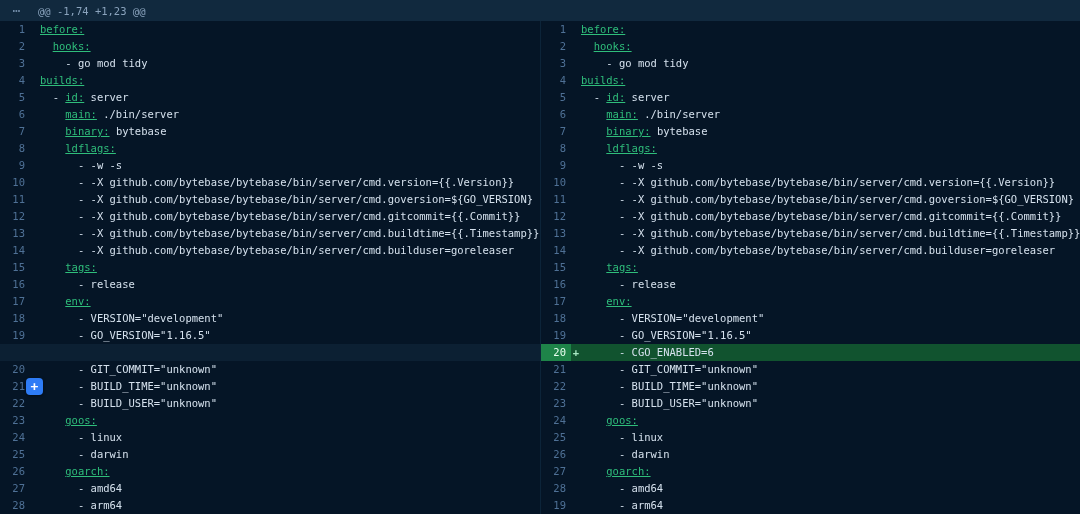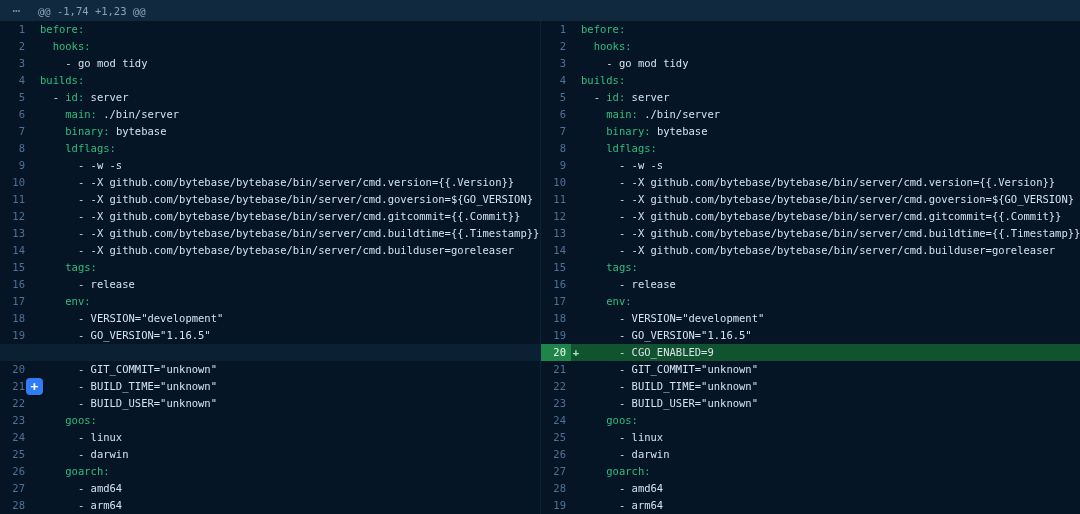--- a/index.html
+++ b/index.html
@@ -33,21 +33,21 @@
     text-align:right; color:#4f7196; cursor:pointer;
   }
   .sign {
     width:10px; flex:none; text-align:center;
     color:#d5e1ed;
   }
   .code {
     flex:1; white-space:pre; overflow:hidden;
     color:#d5e1ed;
   }
-  .tok-k { color:#2fbe7b; }
+  .tok-k { color:#2fbe7b;text-decoration:underline; }
   .tok-p { color:#d5e1ed;text-align:center; }
   .row.empty { background:#0c2033; }
   .row.added .code,
   .row.added .sign { background:#11532f; }
   .row.added .num { background:#1e8449; color:#eafff2; }
   .row.added .sign { color:#a7e8c3; font-weight:bold; }
   .add-comment {
     position:absolute; left:26px; top:0;
     width:17px; height:17px; padding:0;
     background:#2e7cf6; color:#ffffff;
@@ -307,21 +307,21 @@
         <span class="code"><span class="tok-p">      - VERSION="development"</span></span>
       </div>
       <div class="row context">
         <span class="num">19</span>
         <span class="sign"></span>
         <span class="code"><span class="tok-p">      - GO_VERSION="1.16.5"</span></span>
       </div>
       <div class="row added">
         <span class="num">20</span>
         <span class="sign">+</span>
-        <span class="code"><span class="tok-p">      - CGO_ENABLED=9</span></span>
+        <span class="code"><span class="tok-p">      - CGO_ENABLED=6</span></span>
       </div>
       <div class="row context">
         <span class="num">21</span>
         <span class="sign"></span>
         <span class="code"><span class="tok-p">      - GIT_COMMIT="unknown"</span></span>
       </div>
       <div class="row context">
         <span class="num">22</span>
         <span class="sign"></span>
         <span class="code"><span class="tok-p">      - BUILD_TIME="unknown"</span></span>

